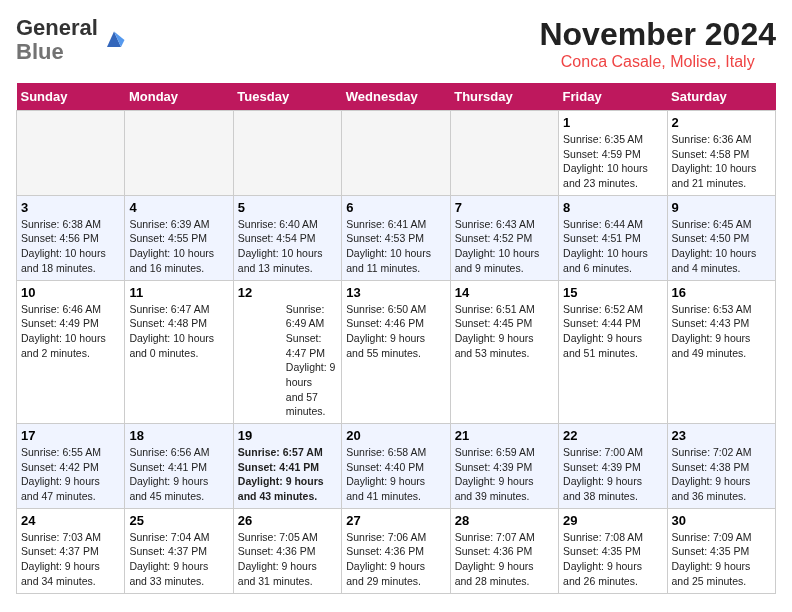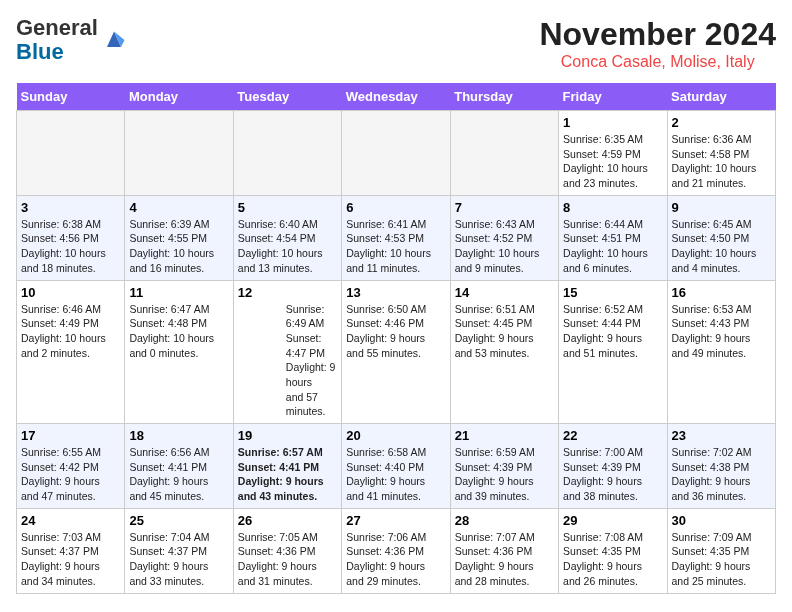--- a/index.html
+++ b/index.html
@@ -19,21 +19,21 @@
     .logo {
       display: flex;
       align-items: flex-end;
     }
     .logo-text {
       font-size: 22px;
       font-weight: bold;
       line-height: 1.1;
     }
     .logo-text .general { color: #333; }
-    .logo-text .blue { color: #0369a1; }
+    .logo-text .blue { color: #737373; }
     .logo-icon {
       width: 28px;
       height: 28px;
       margin-left: 2px;
     }
     .title-area {
       text-align: center;
     }
     .month-title {
       font-size: 32px;
@@ -43,21 +43,21 @@
     .location-title {
       font-size: 16px;
       color: #ef4444;
     }
     .calendar {
       width: 100%;
       border-collapse: collapse;
       font-size: 11px;
     }
     .calendar th {
-      background: #8b5cf6;
+      background: #be185d;
       color: #fff;
       padding: 6px 4px;
       text-align: left;
       font-size: 13px;
       font-weight: bold;
     }
     .calendar td {
       border: 1px solid #ccc;
       vertical-align: top;
       padding: 4px;

